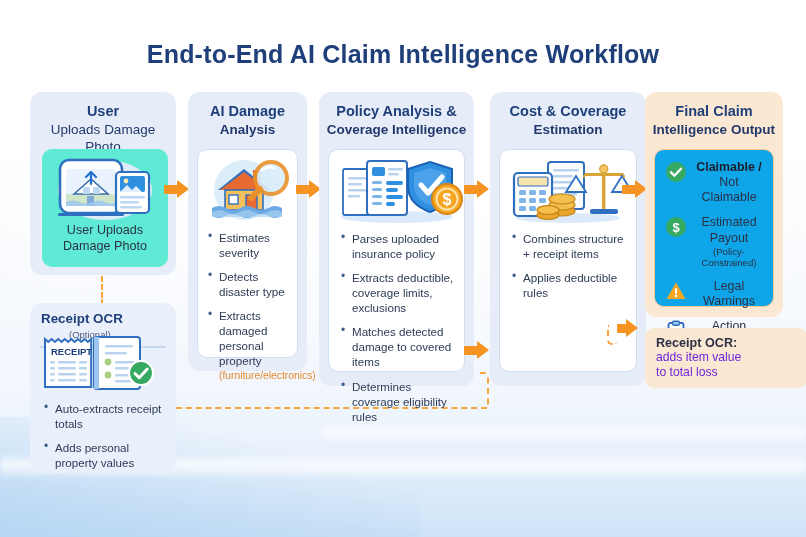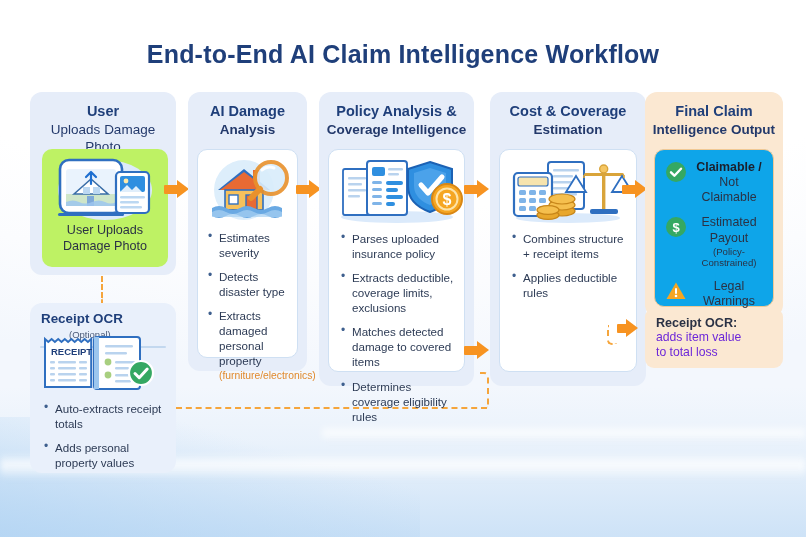--- a/index.html
+++ b/index.html
@@ -174,21 +174,21 @@
 <div class="bg-streak2"></div>
 
 <div class="title">End-to-End AI Claim Intelligence Workflow</div>
 
 <div class="panel" style="left:30px; top:92px; width:146px; height:183px;">
   <div class="panel-head">
     <span>User</span>
     <span class="sub">Uploads Damage Photo</span>
   </div>
 
-  <div class="card" style="top:57px; height:118px; left:12px; right:8px; border:none; background:#bef264;">
+  <div class="card" style="top:57px; height:118px; left:12px; right:8px; border:none; background:#5eead4;">
 
     <div class="ill" style="top:5px; height:68px;">
       <svg viewBox="0 0 122 68" width="122" height="68" style="display:block;margin:0 auto;">
         <ellipse cx="61" cy="36" rx="47" ry="30" fill="#dcebfa"></ellipse>
 
         <rect x="16" y="6" width="62" height="53" rx="9" fill="#ffffff" stroke="#2f6fc0" stroke-width="2.6"></rect>
         <rect x="22" y="15" width="50" height="37" rx="3" fill="#eaf3fd"></rect>
 
         <rect x="22" y="40" width="50" height="12" fill="#cfe6c9"></rect>
         <path d="M30 40 L47 25 L64 40 Z" fill="#ffffff" stroke="#3a6ea8" stroke-width="1.6"></path>
@@ -516,17 +516,17 @@
               <rect x="6.5" y="11.3" width="9" height="1.6" rx=".8"></rect>
               <rect x="6.5" y="14.6" width="6" height="1.6" rx=".8"></rect>
             </g>
         </svg>
       </span>
       <span class="out-txt">Action Guidance</span>
     </div>
   </div>
 </div>
 
-<div class="note-box" style="left:645px; top:308px; width:138px; height:60px;">
+<div class="note-box" style="left:645px; top:328px; width:162px; height:60px;">
   <div class="nt-title">Receipt OCR:</div>
   <div class="nt-body">adds item value</div>
   <div class="nt-body">to total loss</div>
 </div>
 
 </body></html>

